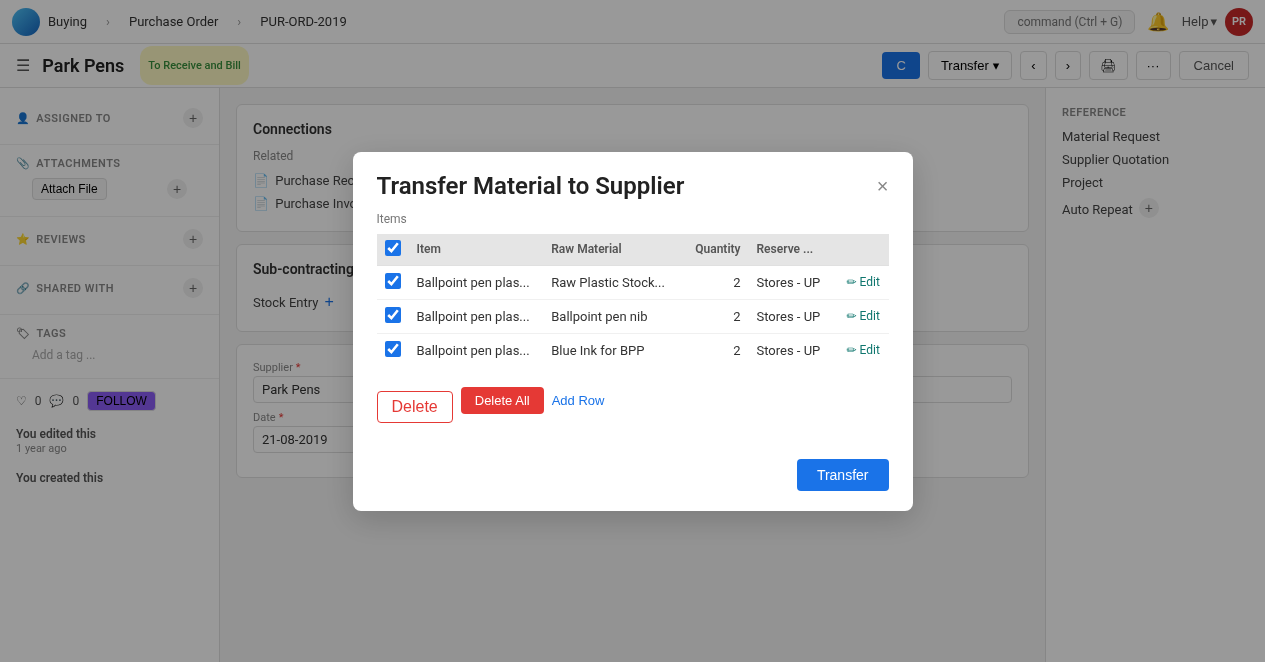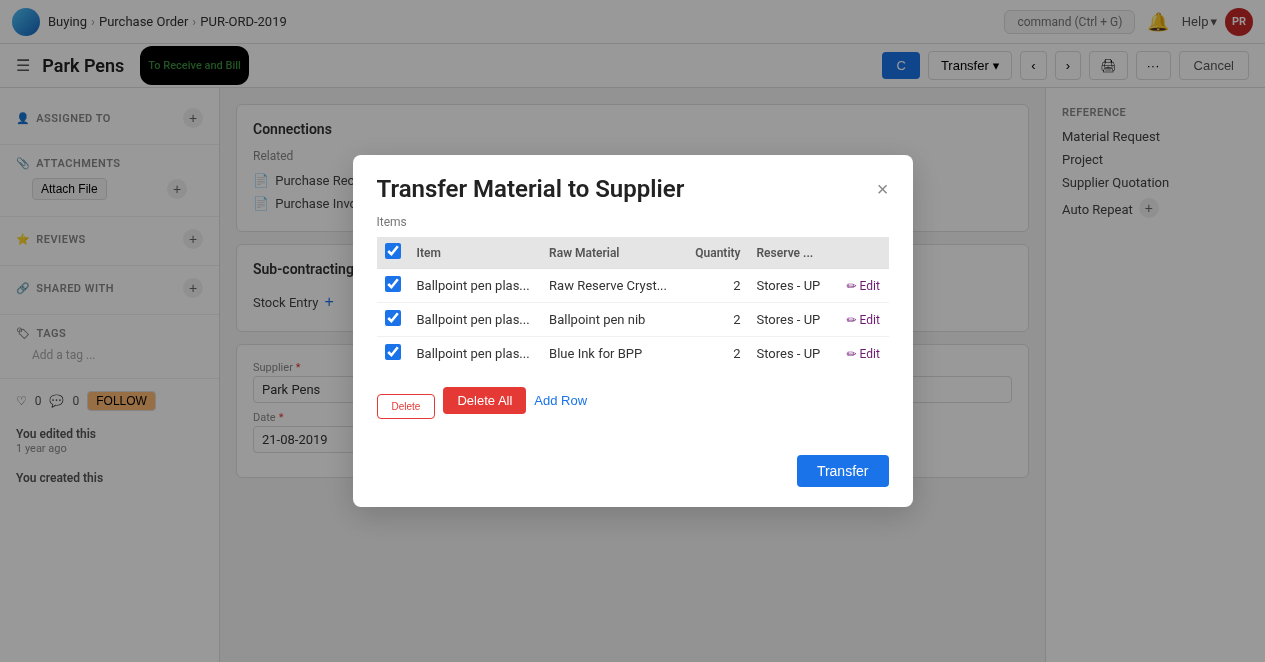--- a/index.html
+++ b/index.html
@@ -5,38 +5,38 @@
     * { box-sizing: border-box; margin: 0; padding: 0; }
     body { font-family: -apple-system, BlinkMacSystemFont, 'Segoe UI', Roboto, sans-serif; font-size: 13px; background: #f5f5f5; color: #333; overflow: hidden; }
 
     
     .top-nav {
       display: flex; align-items: center; height: 44px;
       background: #fff; border-bottom: 1px solid #e0e0e0;
       padding: 0 12px; gap: 8px;
     }
     .top-nav-logo { width: 28px; height: 28px; border-radius: 50%; background: linear-gradient(135deg, #4fc3f7, #1565c0); }
-    .breadcrumb { display: flex; align-items: center; gap: 4px; font-size: 13px; color: #555; }
+    .breadcrumb { display: flex; align-items: center; gap: 19px; font-size: 13px; color: #555; }
     .breadcrumb-sep { color: #999; }
     .breadcrumb-link { color: #333; cursor: pointer; }
     .nav-spacer { flex: 1; }
     .cmd-search { background: #f5f5f5; border: 1px solid #ddd; border-radius: 6px; padding: 4px 12px; font-size: 12px; color: #777; cursor: pointer; }
     .nav-bell { font-size: 18px; color: #666; cursor: pointer; margin: 0 4px; }
     .nav-help { display: flex; align-items: center; gap: 2px; cursor: pointer; color: #555; font-size: 13px; }
     .nav-avatar { width: 28px; height: 28px; border-radius: 50%; background: #c62828; color: #fff; display: flex; align-items: center; justify-content: center; font-size: 11px; font-weight: 600; cursor: pointer; }
 
     
     .toolbar {
       display: flex; align-items: center; height: 44px;
       background: #fff; border-bottom: 1px solid #e0e0e0;
       padding: 0 16px; gap: 8px;
     }
     .toolbar-hamburger { font-size: 16px; color: #555; cursor: pointer; margin-right: 4px; }
     .doc-title { font-size: 18px; font-weight: 600; color: #222; }
-    .status-badge { background: #000000; color: #388e3c; font-size: 11px; padding: 13px 8px; border-radius: 12px; font-weight: 500; margin-left: 8px; cursor: pointer; }
+    .status-badge { background: #fef9c3; color: #388e3c; font-size: 11px; padding: 13px 8px; border-radius: 12px; font-weight: 500; margin-left: 8px; cursor: pointer; }
     .toolbar-spacer { flex: 1; }
     .btn-save { background: #1a73e8; color: #fff; border: none; border-radius: 4px; padding: 6px 14px; font-size: 13px; cursor: pointer; }
     .btn-transfer { background: #fff; border: 1px solid #ddd; border-radius: 4px; padding: 6px 12px; font-size: 13px; cursor: pointer; display: flex; align-items: center; gap: 4px; }
     .btn-nav { background: #fff; border: 1px solid #ddd; border-radius: 4px; padding: 6px 10px; font-size: 13px; cursor: pointer; }
     .btn-print { background: #fff; border: 1px solid #ddd; border-radius: 4px; padding: 6px 10px; font-size: 13px; cursor: pointer; }
     .btn-more { background: #fff; border: 1px solid #ddd; border-radius: 4px; padding: 6px 10px; font-size: 13px; cursor: pointer; }
     .btn-cancel { background: #fff; border: 1px solid #ddd; border-radius: 4px; padding: 6px 14px; font-size: 13px; cursor: pointer; color: #555; }
 
     
     .main-layout { display: flex; height: calc(662px - 88px); }
@@ -48,21 +48,21 @@
       padding: 12px 0; overflow-y: auto;
     }
     .sidebar-section { padding: 8px 16px; }
     .sidebar-label { font-size: 11px; font-weight: 600; color: #888; text-transform: uppercase; letter-spacing: 0.5px; margin-bottom: 4px; display: flex; align-items: center; gap: 6px; }
     .sidebar-add-btn { width: 20px; height: 20px; border-radius: 50%; background: #f0f0f0; border: none; color: #666; cursor: pointer; display: inline-flex; align-items: center; justify-content: center; font-size: 14px; margin-left: auto; }
     .sidebar-divider { border: none; border-top: 1px solid #eee; margin: 4px 0; }
     .sidebar-item { padding: 4px 16px; font-size: 13px; color: #444; cursor: pointer; }
     .sidebar-attach { display: flex; align-items: center; padding: 4px 16px; }
     .attach-btn { background: #f5f5f5; border: 1px solid #ddd; border-radius: 4px; padding: 3px 8px; font-size: 12px; cursor: pointer; }
     .sidebar-follow { display: flex; align-items: center; gap: 8px; padding: 8px 16px; font-size: 12px; color: #555; }
-    .follow-btn { border: 1px solid #ddd; border-radius: 4px; padding: 2px 8px; font-size: 12px; cursor: pointer; background: #fdba74; }
+    .follow-btn { border: 1px solid #ddd; border-radius: 4px; padding: 2px 8px; font-size: 12px; cursor: pointer; background: #8b5cf6; }
     .sidebar-log { padding: 8px 16px; font-size: 12px; color: #555; }
     .sidebar-log-bold { font-weight: 600; }
     .sidebar-log-date { color: #888; font-size: 11px; }
 
     
     .content { flex: 1; overflow-y: auto; background: #f5f5f5; position: relative; }
     .content-inner { padding: 16px; }
 
     
     .right-panel {
@@ -119,24 +119,24 @@
       padding: 6px 8px; background: #e5e5e5;
     }
     .modal-table td { padding: 7px 8px; font-size: 13px; border-bottom: 1px solid #f0f0f0; }
     .modal-table tr:last-child td { border-bottom: none; }
     .modal-table .col-check { width: 32px; }
     .modal-table .col-qty { text-align: right; width: 70px; }
     .modal-table .col-res { width: 90px; }
     .modal-table .col-edit { width: 50px; text-align: right; }
 
     .cb { width: 16px; height: 16px; accent-color: #1a73e8; cursor: pointer; }
-    .edit-link { color: #701a75; font-size: 12px; cursor: pointer; display: flex; align-items: center; gap: 3px; }
+    .edit-link { color: #0f766e; font-size: 12px; cursor: pointer; display: flex; align-items: center; gap: 3px; }
 
     .modal-actions { display: flex; align-items: center; gap: 8px; margin-bottom: 16px; }
-    .btn-delete { background: #fff; border: 1px solid #e53935; color: #e53935; border-radius: 4px; padding: 6px 14px; font-size: 10px; cursor: pointer; margin-top: 12px; }
+    .btn-delete { background: #fff; border: 1px solid #e53935; color: #e53935; border-radius: 4px; padding: 6px 14px; font-size: 16px; cursor: pointer; margin-top: 12px; }
     .btn-delete-all { background: #e53935; border: none; color: #fff; border-radius: 4px; padding: 6px 14px; font-size: 13px; cursor: pointer; }
     .btn-add-row { background: none; border: none; color: #1a73e8; font-size: 13px; cursor: pointer; padding: 6px 0; }
 
     .modal-footer { display: flex; justify-content: flex-end; padding: 0 24px 20px; }
     .btn-transfer-main { background: #1a73e8; color: #fff; border: none; border-radius: 4px; padding: 8px 20px; font-size: 14px; cursor: pointer; font-weight: 500; }
   </style>
 </head>
 <body>
 
 <div class="top-nav">
@@ -289,22 +289,22 @@
           </div>
         </div>
       </div>
     </div>
   </div>
 
   <div class="right-panel">
     <div class="right-panel-section">
       <div class="right-panel-title">Reference</div>
       <div class="right-panel-item">Material Request</div>
+      <div class="right-panel-item">Supplier Quotation</div>
       <div class="right-panel-item">Project</div>
-      <div class="right-panel-item">Supplier Quotation</div>
       <div class="right-panel-add">
         <span class="right-panel-item">Auto Repeat</span>
         <button class="right-panel-add-btn">+</button>
       </div>
     </div>
   </div>
 </div>
 
 <div class="overlay">
   <div class="modal">
@@ -327,21 +327,21 @@
             <th class="col-res">Reserve ...</th>
             <th class="col-edit"></th>
           </tr>
         </thead>
         <tbody id="modal-table-body">
         <tr>
       <td class="col-check">
         <input type="checkbox" class="cb" checked="" style="">
       </td>
       <td>Ballpoint pen plas...</td>
-      <td>Raw Reserve Cryst...</td>
+      <td>Raw Plastic Stock...</td>
       <td class="col-qty">2</td>
       <td class="col-res">Stores - UP</td>
       <td class="col-edit">
         <span class="edit-link">✏ Edit</span>
       </td>
     </tr>
             <tr>
       <td class="col-check">
         <input type="checkbox" class="cb" checked="" style="">
       </td>

